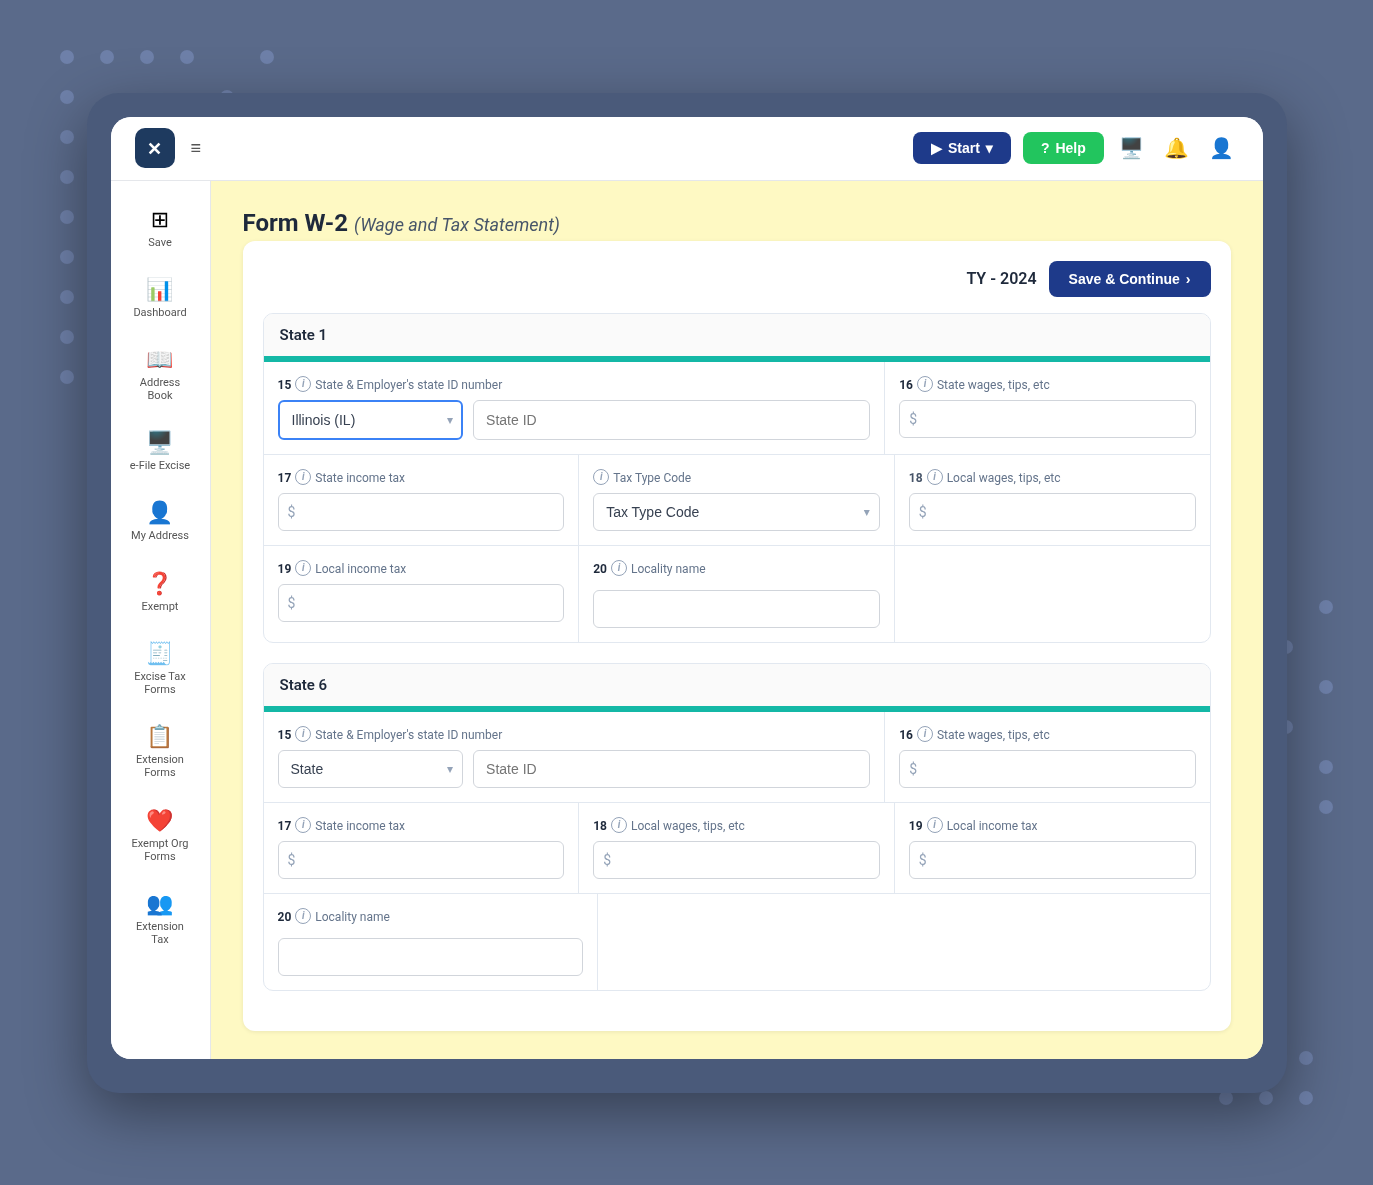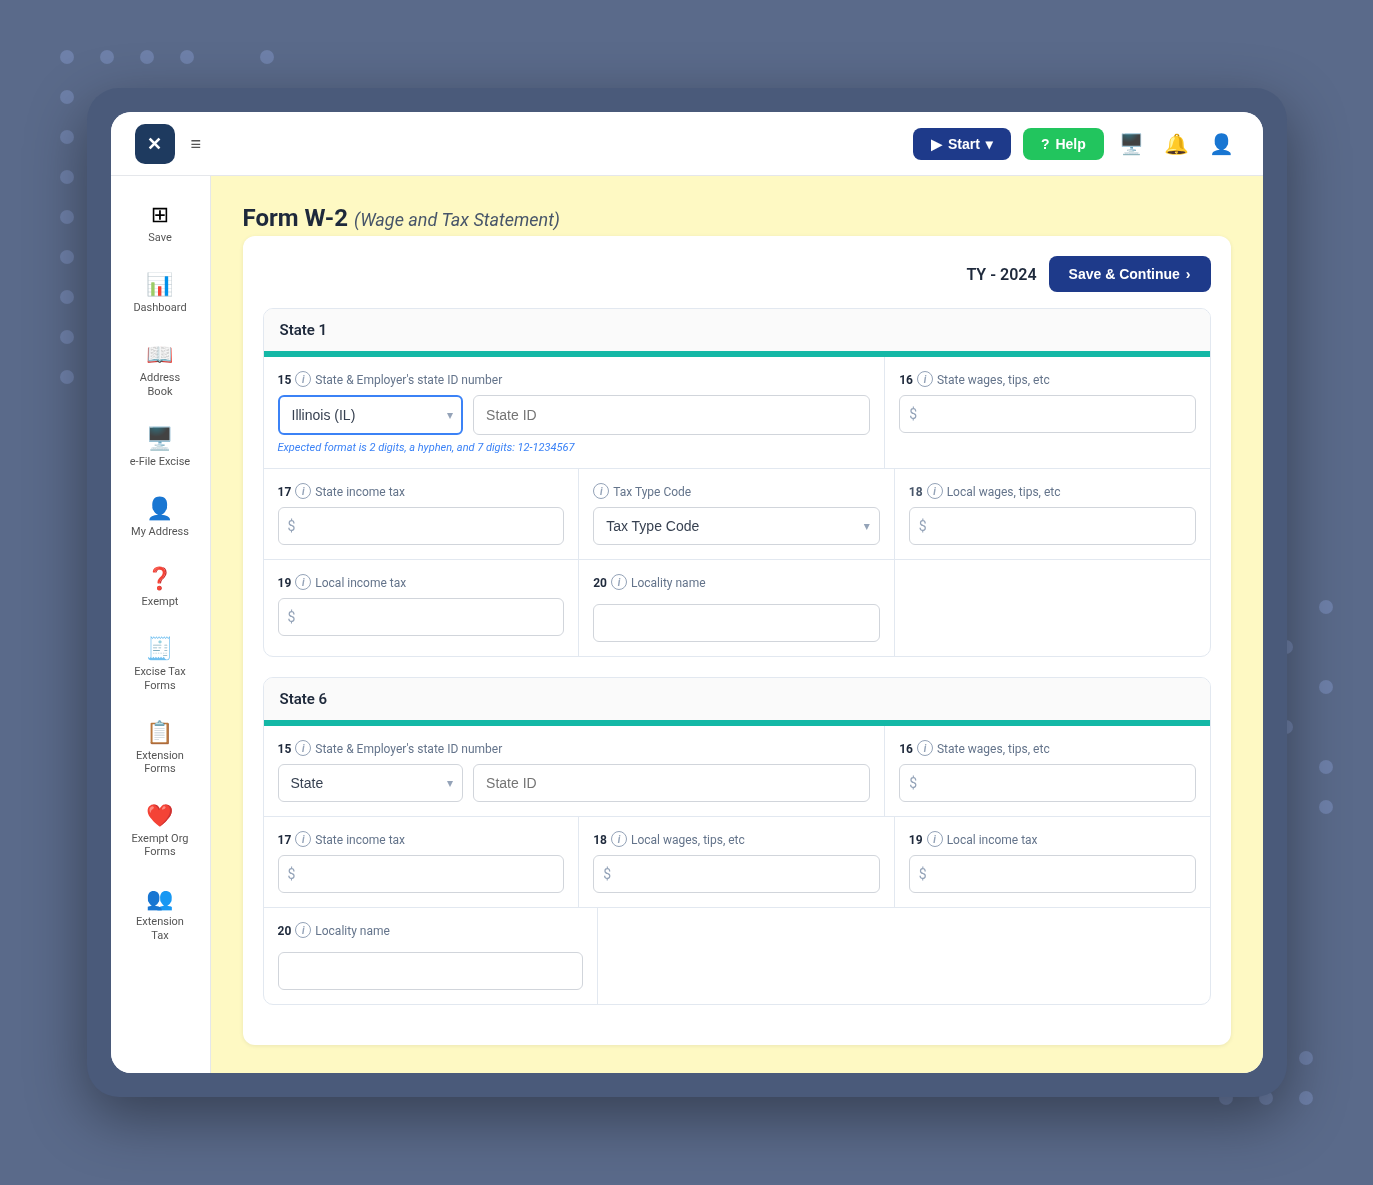--- a/index.html
+++ b/index.html
@@ -468,21 +468,20 @@
                 </div>
                 <div style="display:flex; gap:10px; margin-top:8px;">
                   <div class="select-wrapper" style="flex:1;">
                     <select class="field-select" style="border:2px solid #3b82f6; border-radius:6px;">
                       <option>Illinois (IL)</option>
                     </select>
                     <span class="select-arrow">▾</span>
                   </div>
                   <input class="field-input" type="text" style="flex: 2 1 0%;" placeholder="State ID">
                 </div>
-                <div class="format-hint">Expected format is 2 digits, a hyphen, and 7 digits: 12-1234567</div>
               </div>
 
               <div style="flex:1; padding:14px;">
                 <div class="field-label">
                   <span class="field-number">16</span>
                   <span class="info-icon">i</span>
                   <span>State wages, tips, etc</span>
                 </div>
                 <div class="input-wrapper" style="margin-top:8px;">
                   <span class="dollar-sign">$</span>

